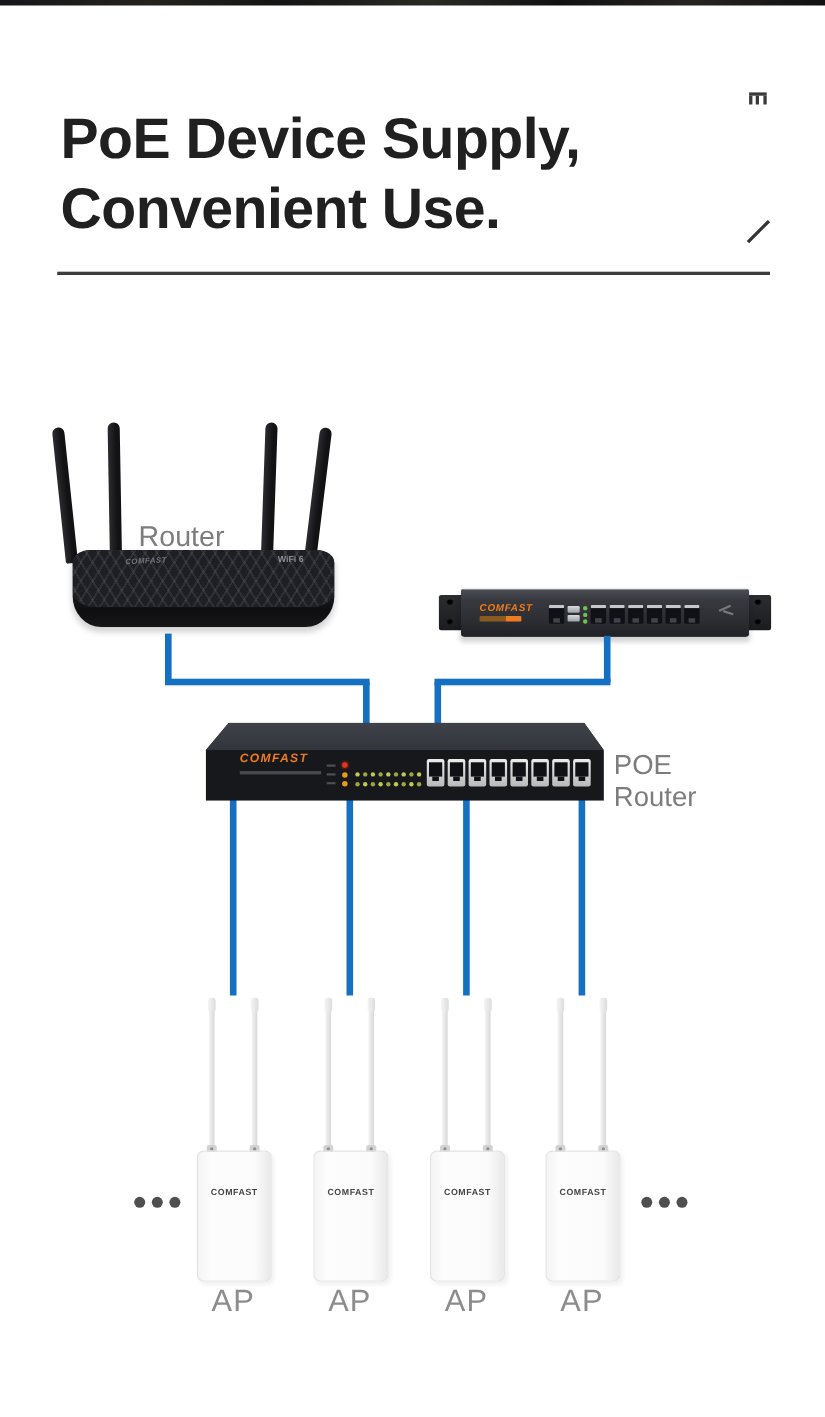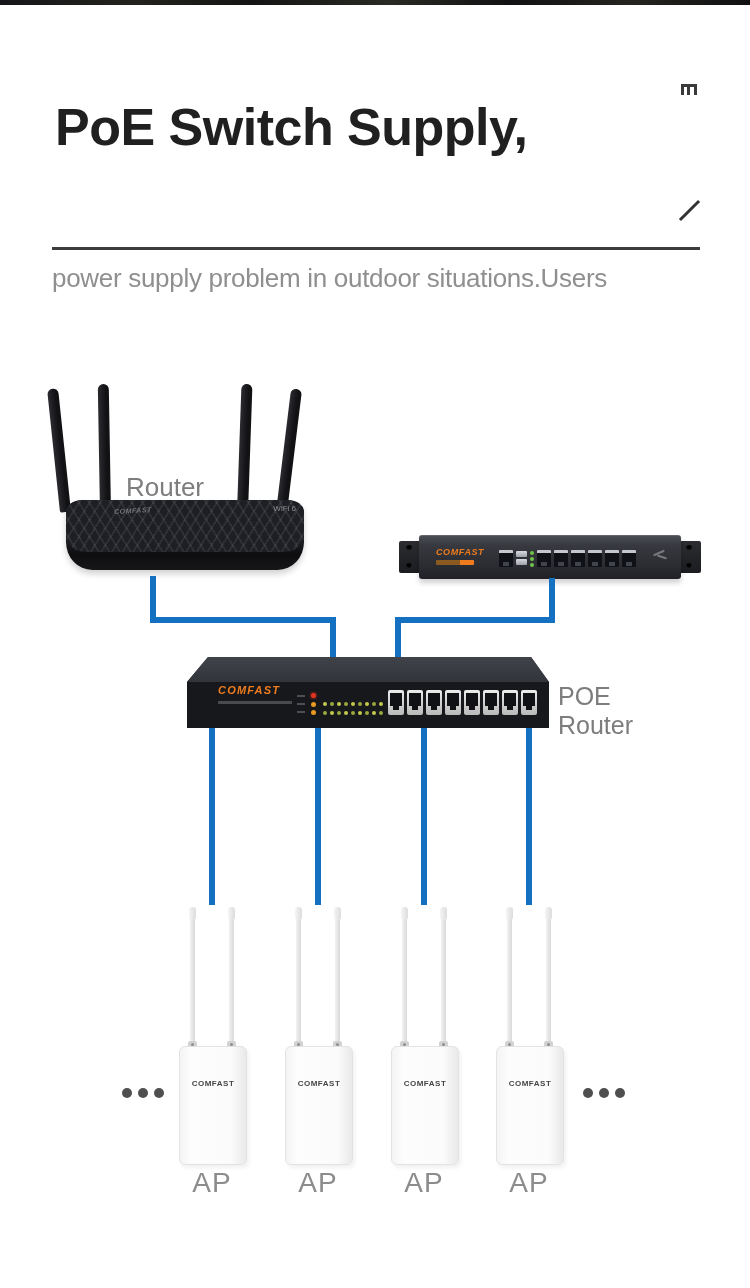--- a/index.html
+++ b/index.html
@@ -40,21 +40,21 @@
     background:linear-gradient(180deg,#26272c 0%,#1b1c20 58%,#0e0e11 78%,#17171a 100%);
     overflow:hidden;box-shadow:0 4px 6px rgba(0,0,0,0.18);}
   .router-top{position:absolute;left:0;top:0;right:0;height:52px;
     border-radius:16px 16px 20px 20px / 12px 12px 16px 16px;
     background-color:#1e1f24;
     background-image:
       repeating-linear-gradient(58deg, rgba(255,255,255,0.07) 0 2px, transparent 2px 9px),
       repeating-linear-gradient(-58deg, rgba(255,255,255,0.07) 0 2px, transparent 2px 9px);}
   .router-brand{position:absolute;left:48px;top:7px;font-size:7px;font-weight:bold;
     font-style:italic;color:#74747a;letter-spacing:0.5px;transform:rotate(-3deg);}
-  .router-wifi{position:absolute;right:8px;top:4px;font-size:8px;color:#8d8d94;font-weight:normal;}
+  .router-wifi{position:absolute;right:28px;top:4px;font-size:8px;color:#8d8d94;font-weight:bold;}
 
   
   .ac-ear{top:541px;width:22px;height:32px;background:linear-gradient(180deg,#2c2d31,#1b1c1f);border-radius:2px;}
   .ac-hole{position:absolute;left:7px;width:7px;height:5px;border-radius:50%;
     background:radial-gradient(circle at 40% 40%, #000 30%, #3a3a3e 100%);}
   .ac-body{left:419px;top:535px;width:262px;height:43px;border-radius:3px;
     background:linear-gradient(180deg,#4a4d54 0%,#37393f 22%,#2a2c31 70%,#202126 100%);
     border-top:1px solid #63656c;box-shadow:0 4px 5px rgba(0,0,0,0.18);}
   .ac-brand{position:absolute;left:17px;top:11px;font-size:9px;font-weight:bold;font-style:italic;
     color:#ee7c1e;letter-spacing:0.6px;}
@@ -113,34 +113,34 @@
   .dot{width:10px;height:10px;border-radius:50%;background:#4f4f4f;}
 </style>
 </head>
 <body>
 
 <div id="canvas">
 
   <div class="abs top-bar"></div>
 
   <div class="abs title">
-    <div>PoE Switch Supply,</div>
+    <div>PoE Device Supply,</div>
+    <div>Convenient Use.</div>
   </div>
 
   <div class="abs mark-m">
       <span></span>
       <span></span>
       <span></span>
     </div>
   <div class="abs mark-slash"></div>
 
   <div class="abs divider"></div>
 
   <div class="abs desc">
-    <div>power supply problem in outdoor situations.Users</div>
   </div>
 
   <div class="abs antenna" style="left:60px;top:388px;height:124px;transform:rotate(-6deg);"></div>
   <div class="abs antenna" style="left:100px;top:384px;height:128px;transform:rotate(-1deg);"></div>
   <div class="abs antenna" style="left:237px;top:384px;height:128px;transform:rotate(2deg);"></div>
   <div class="abs antenna" style="left:276px;top:388px;height:124px;transform:rotate(7deg);"></div>
 
   <div class="abs dev-label" style="left:105px;top:472px;width:120px;font-size:26px;">Router</div>
 
   <div class="abs router-body">

